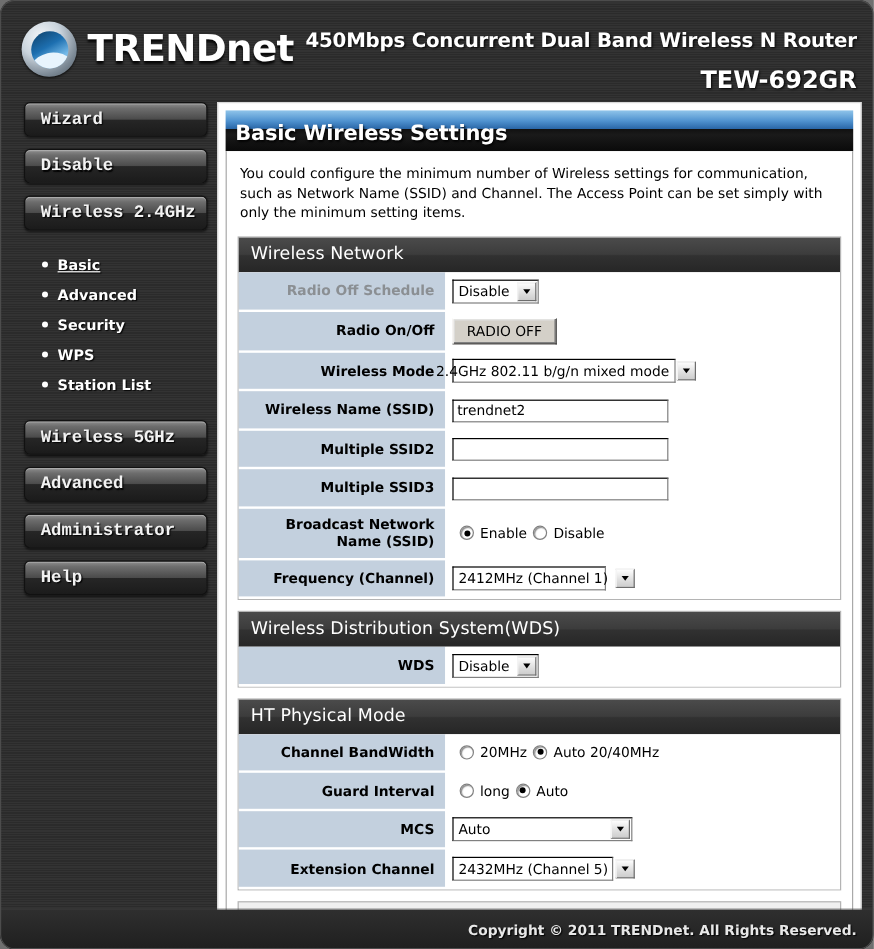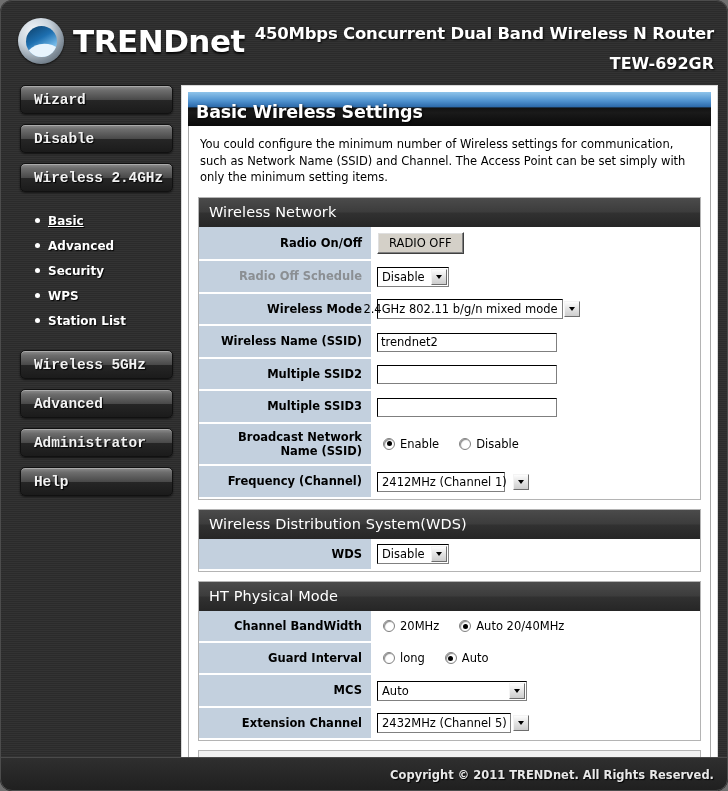--- a/index.html
+++ b/index.html
@@ -87,21 +87,21 @@
     text-align: right;
     color: #ffffff;
     text-shadow: 1px 1px 2px rgba(0,0,0,0.9);
   }
   .product-line {
     font-size: 16.5px;
     font-weight: bold;
     letter-spacing: -0.2px;
   }
   .model-line {
-    font-size: 16px;
+    font-size: 20px;
     font-weight: bold;
     margin-top: 11px;
   }
 
   
   .body-area {
     display: flex;
     padding: 0 10px;
   }
 
@@ -287,21 +287,21 @@
     font-size: 11.5px;
     color: #000;
     background: #d4d0c8;
     border: 1px solid;
     border-color: #ffffff #404040 #404040 #ffffff;
     box-shadow: inset -1px -1px 0 #808080, inset 1px 1px 0 #dfdfdf;
     padding: 3px 11px;
     cursor: pointer;
   }
 
-  .radio-group { display: flex; align-items: center; gap: 20px; padding: 3px 0 3px 6px; }
+  .radio-group { display: flex; align-items: center; gap: 5px; padding: 3px 0 3px 6px; }
   .radio-opt { display: flex; align-items: center; font-size: 11.5px; color: #000; cursor: pointer; }
   .radio-dot {
     width: 12px; height: 12px; border-radius: 50%;
     background: #ffffff;
     border: 1px solid #808080;
     box-shadow: inset 1px 1px 1px rgba(0,0,0,0.45);
     margin-right: 5px;
     display: flex; align-items: center; justify-content: center;
     flex: none;
   }
@@ -400,32 +400,32 @@
       </div>
 
       <div class="panel-body">
         <div class="intro">You could configure the minimum number of Wireless settings for communication, such as Network Name (SSID) and Channel. The Access Point can be set simply with only the minimum setting items.</div>
 
         <div class="section">
           <div class="section-head">Wireless Network</div>
           <table class="form">
             <tbody>
                 <tr>
-              <td class="label">Radio On/Off</td>
-              <td class="field">
-                <button class="classic">RADIO OFF</button>
-              </td>
-            </tr>
-            <tr>
               <td class="label disabled">Radio Off Schedule</td>
               <td class="field">
                 <div class="select w-auto">
                   <span class="sel-text">Disable</span>
                   <span class="arrow"></span>
                 </div>
+              </td>
+            </tr>
+            <tr>
+              <td class="label">Radio On/Off</td>
+              <td class="field">
+                <button class="classic">RADIO OFF</button>
               </td>
             </tr>
             <tr>
               <td class="label">Wireless Mode</td>
               <td class="field">
                 <div class="select w-mode">
                   <span class="sel-text">2.4GHz 802.11 b/g/n mixed mode</span>
                   <span class="arrow"></span>
                 </div>
               </td>

